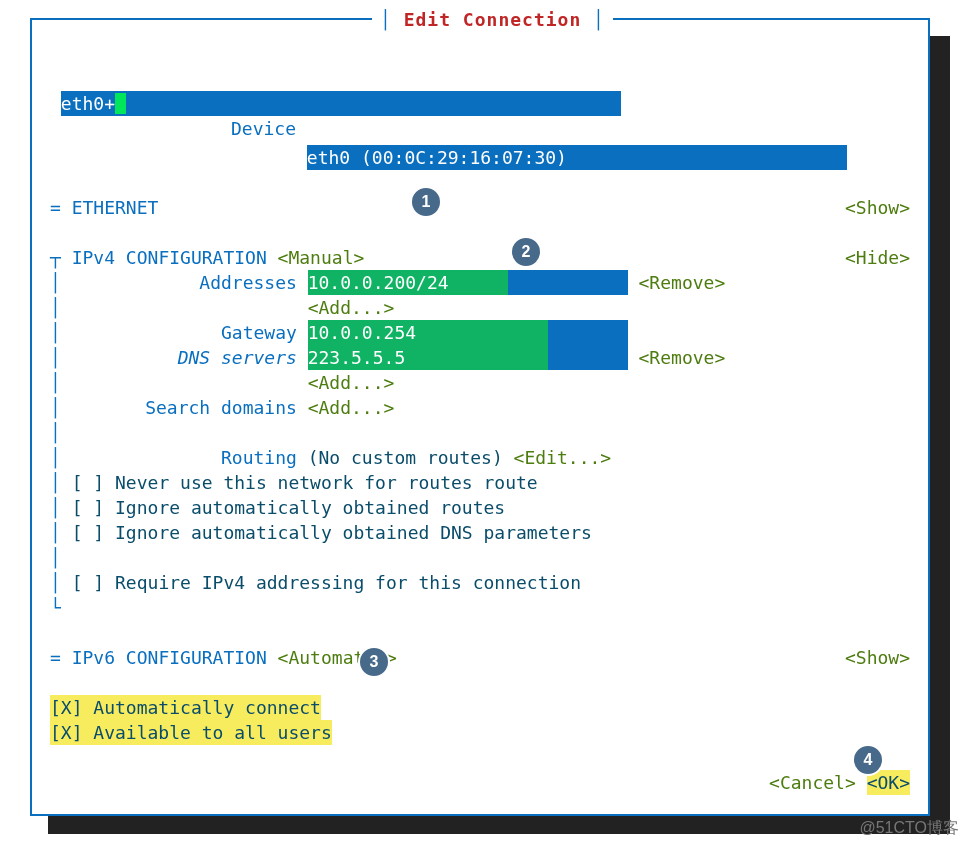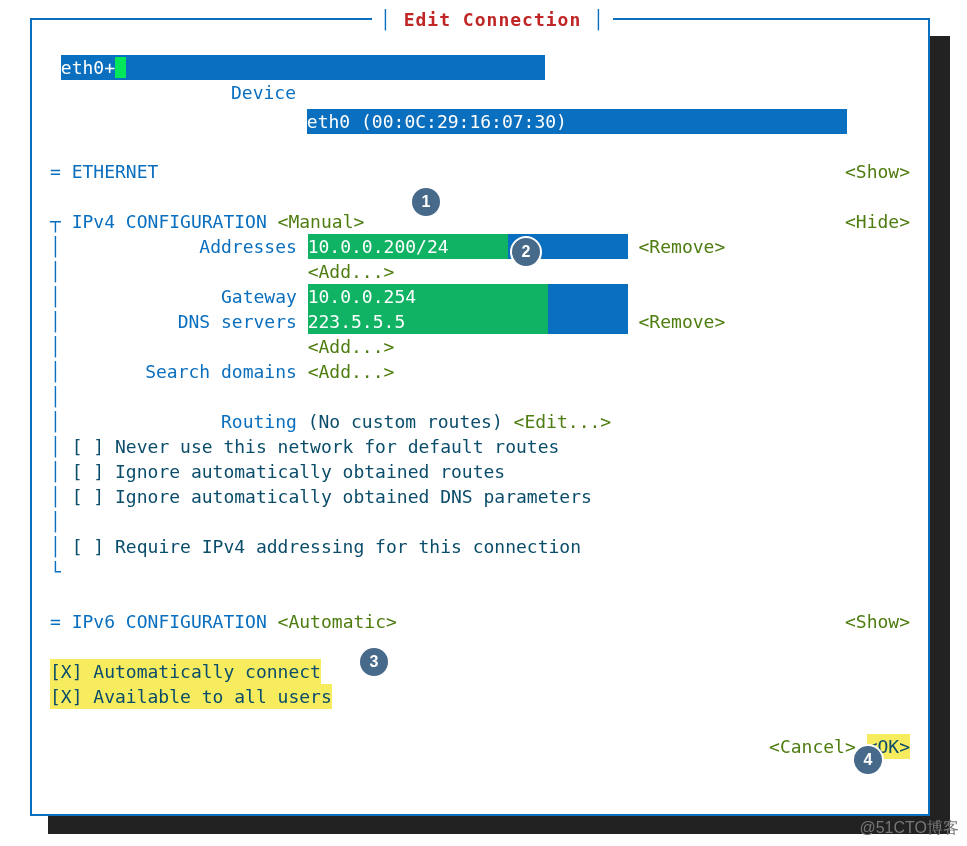--- a/index.html
+++ b/index.html
@@ -86,21 +86,21 @@
 <div class="shadow shadow-bottom"></div>
 
 <div class="window">
   <div class="title-bar">
     <span class="sep">│ </span><span>Edit Connection</span><span class="sep"> │</span>
   </div>
 
   <div class="spacer"></div>
 
   <div class="row">
-    <span> </span><span class="value-field" style="width:484px;"><span>eth0+</span><span class="cursor">&nbsp;</span></span>
+    <span> </span><span class="value-field" style="width:560px;margin-top:36px;"><span>eth0+</span><span class="cursor">&nbsp;</span></span>
   </div>
 
   <div class="row">
     <span class="label pad-label2">Device</span><span> </span><span class="value-field" style="width:540px;margin-top:29px;"><span>eth0 (00:0C:29:16:07:30)</span></span>
   </div>
 
   <div class="spacer"></div>
 
   <div class="row">
     <span class="sectline">=</span><span> </span><span class="secttxt">ETHERNET</span><span style="flex:1"></span><span class="action">&lt;Show&gt;</span>
@@ -117,37 +117,37 @@
   </div>
   <div class="row">
     <span class="sectline">│</span><span style="width:236px;display:inline-block;"></span><span> </span><span class="action">&lt;Add...&gt;</span>
   </div>
 
   <div class="row">
     <span class="sectline">│</span><span class="label" style="width:236px;">Gateway</span><span> </span><span class="value-field" style="width:320px;"><span class="value-hl" style="display:inline-block;width:240px;"><span>10.0.0.254</span></span></span>
   </div>
 
   <div class="row">
-    <span class="sectline">│</span><span class="label" style="width:236px;">DNS servers</span><span> </span><span class="value-field" style="width:320px;"><span class="value-hl" style="display:inline-block;width:240px;"><span>223.5.5.5</span></span></span><span> </span><span class="action">&lt;Remove&gt;</span>
+    <span class="sectline">│</span><span class="label" style="width:236px;font-style:italic;">DNS servers</span><span> </span><span class="value-field" style="width:320px;"><span class="value-hl" style="display:inline-block;width:240px;"><span>223.5.5.5</span></span></span><span> </span><span class="action">&lt;Remove&gt;</span>
   </div>
   <div class="row">
     <span class="sectline">│</span><span style="width:236px;display:inline-block;"></span><span> </span><span class="action">&lt;Add...&gt;</span>
   </div>
 
   <div class="row">
     <span class="sectline">│</span><span class="label" style="width:236px;">Search domains</span><span> </span><span class="action">&lt;Add...&gt;</span>
   </div>
 
   <div class="row"><span class="sectline">│</span></div>
 
   <div class="row">
     <span class="sectline">│</span><span class="label" style="width:236px;">Routing</span><span> </span><span class="plain">(No custom routes)</span><span> </span><span class="action">&lt;Edit...&gt;</span>
   </div>
 
-  <div class="row"><span class="sectline">│</span><span> </span><span class="plain">[ ] Never use this network for default routes</span></div>
+  <div class="row"><span class="sectline">│</span><span> </span><span class="plain">[ ] Never use this network for routes route</span></div>
   <div class="row"><span class="sectline">│</span><span> </span><span class="plain">[ ] Ignore automatically obtained routes</span></div>
   <div class="row"><span class="sectline">│</span><span> </span><span class="plain">[ ] Ignore automatically obtained DNS parameters</span></div>
   <div class="row"><span class="sectline">│</span></div>
   <div class="row"><span class="sectline">│</span><span> </span><span class="plain">[ ] Require IPv4 addressing for this connection</span></div>
   <div class="row"><span class="sectline">└</span></div>
 
   <div class="spacer"></div>
 
   <div class="row">
     <span class="sectline">=</span><span> </span><span class="secttxt">IPv6 CONFIGURATION</span><span> </span><span class="action">&lt;Automatic&gt;</span><span style="flex:1"></span><span class="action">&lt;Show&gt;</span>

